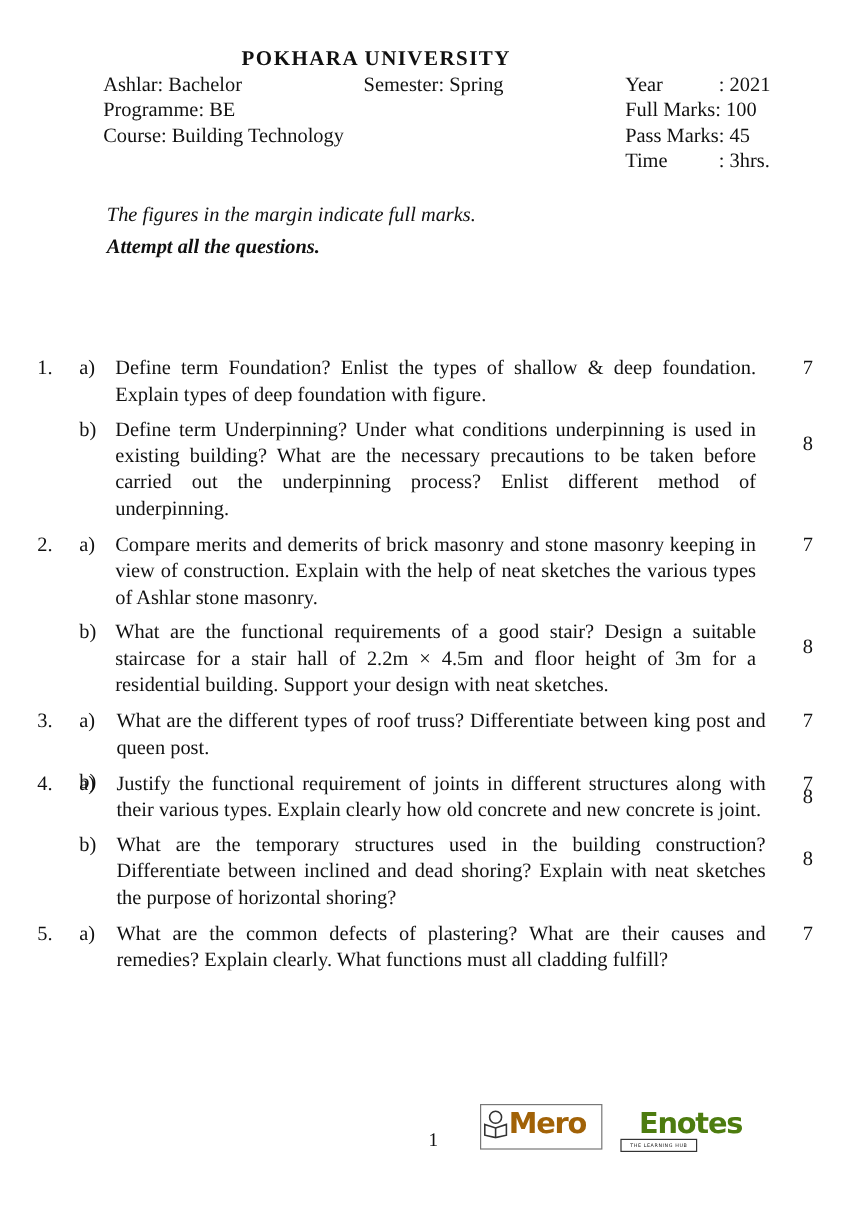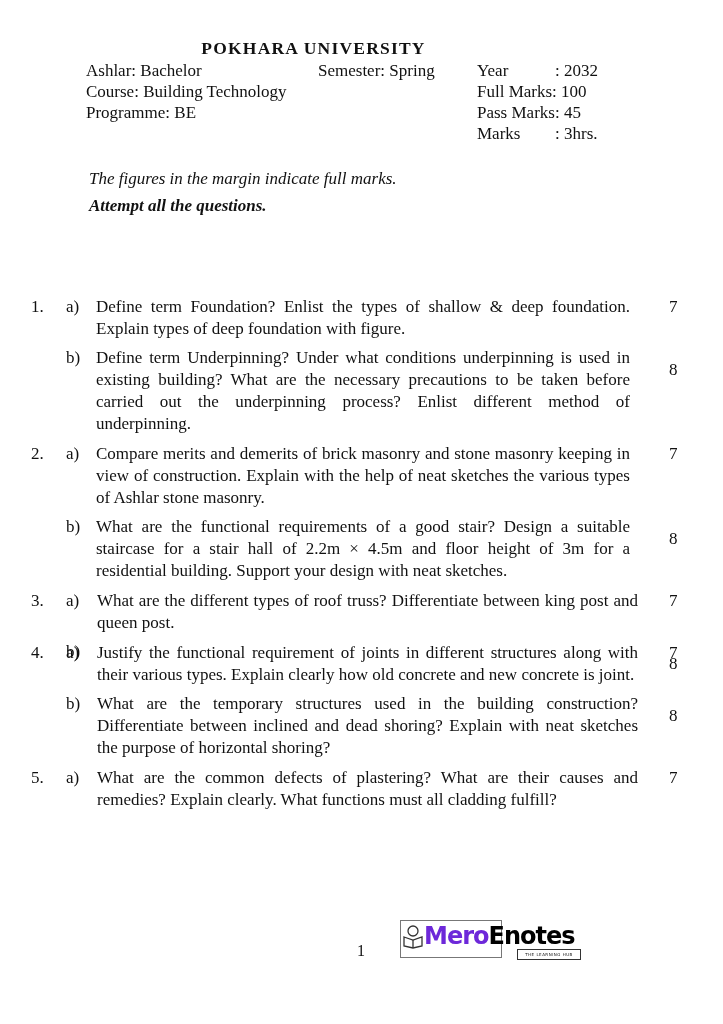--- a/index.html
+++ b/index.html
@@ -7,22 +7,22 @@
     width: 723px; height: 1024px; background: #ffffff; color: #111;
     font-family: "Liberation Serif", "DejaVu Serif", serif;
     position: relative; overflow: hidden;
   }
   .title {
     position: absolute; left: 0; width: 627px; top: 38px; text-align: center;
     font-weight: bold; font-size: 17.5px; letter-spacing: 1.2px;
   }
   .hdr { position: absolute; font-size: 17px; line-height: 21px; white-space: nowrap; }
   .hdr-left { left: 86px; top: 60px; }
-  .hdr-mid { left: 318px; top: 60px; }
-  .hdr-right { left: 477px; top: 60px; }
+  .hdr-mid { left: 303px; top: 60px; }
+  .hdr-right { left: 521px; top: 60px; }
   .hdr-right .row { display: flex; }
   .hdr-right .k { display: inline-block; }
   .hdr-right .k.w { width: 78px; }
   .instr {
     position: absolute; left: 89px; top: 168px; width: 550px;
     font-size: 17px; line-height: 22px; font-style: italic;
   }
   .instr p { margin: 0 0 5px 0; }
   .instr .bold { font-weight: bold; }
   .qs { position: absolute; left: 0; top: 296px; width: 723px; }
@@ -42,53 +42,53 @@
     position: absolute; left: 397px; top: 917px; width: 198px; height: 44px;
   }
   .logo-box {
     position: absolute; left: 3px; top: 3px; width: 100px; height: 36px;
     border: 1px solid #777;
   }
   .logo-text {
     position: absolute; left: 27px; top: 4px; font-family: "DejaVu Sans", sans-serif;
     font-weight: bold; font-size: 24px; letter-spacing: -1px; line-height: 30px;
   }
-  .logo-mero { color: #6d28d9; text-align: right; }
-  .logo-enotes { color: #000000; }
+  .logo-mero { color: #a16207; text-align: right; }
+  .logo-enotes { color: #4d7c0f; margin-left: 44px; }
   .logo-tag {
     position: absolute; left: 120px; top: 32px; width: 62px; height: 9px;
     border: 1px solid #333; font-family: "DejaVu Sans", sans-serif; font-size: 4px;
     line-height: 9px; text-align: center; letter-spacing: 0.5px;
   }
   .logo-icon { position: absolute; left: 5px; top: 6px; width: 22px; height: 26px; }
 </style>
 </head>
 <body>
 
 <div class="title">POKHARA UNIVERSITY</div>
 
 <div class="hdr hdr-left">
   <div>Ashlar:  Bachelor</div>
+  <div>Programme: BE</div>
   <div>Course: Building Technology</div>
-  <div>Programme: BE</div>
 </div>
 <div class="hdr hdr-mid">Semester: Spring</div>
 <div class="hdr hdr-right">
   <div class="row">
       <span class="k w">Year</span>
-      <span>: 2032</span>
+      <span>: 2021</span>
     </div>
   <div class="row">
       <span>Full Marks: 100</span>
     </div>
   <div class="row">
       <span>Pass Marks: 45</span>
     </div>
   <div class="row">
-      <span class="k w">Marks</span>
+      <span class="k w">Time</span>
       <span>:  3hrs.</span>
     </div>
 </div>
 
 <div class="instr">
   <p>The figures in the margin indicate full marks.</p>
   <p class="bold">Attempt all the questions.</p>
 </div>
 
 <div class="qs">

